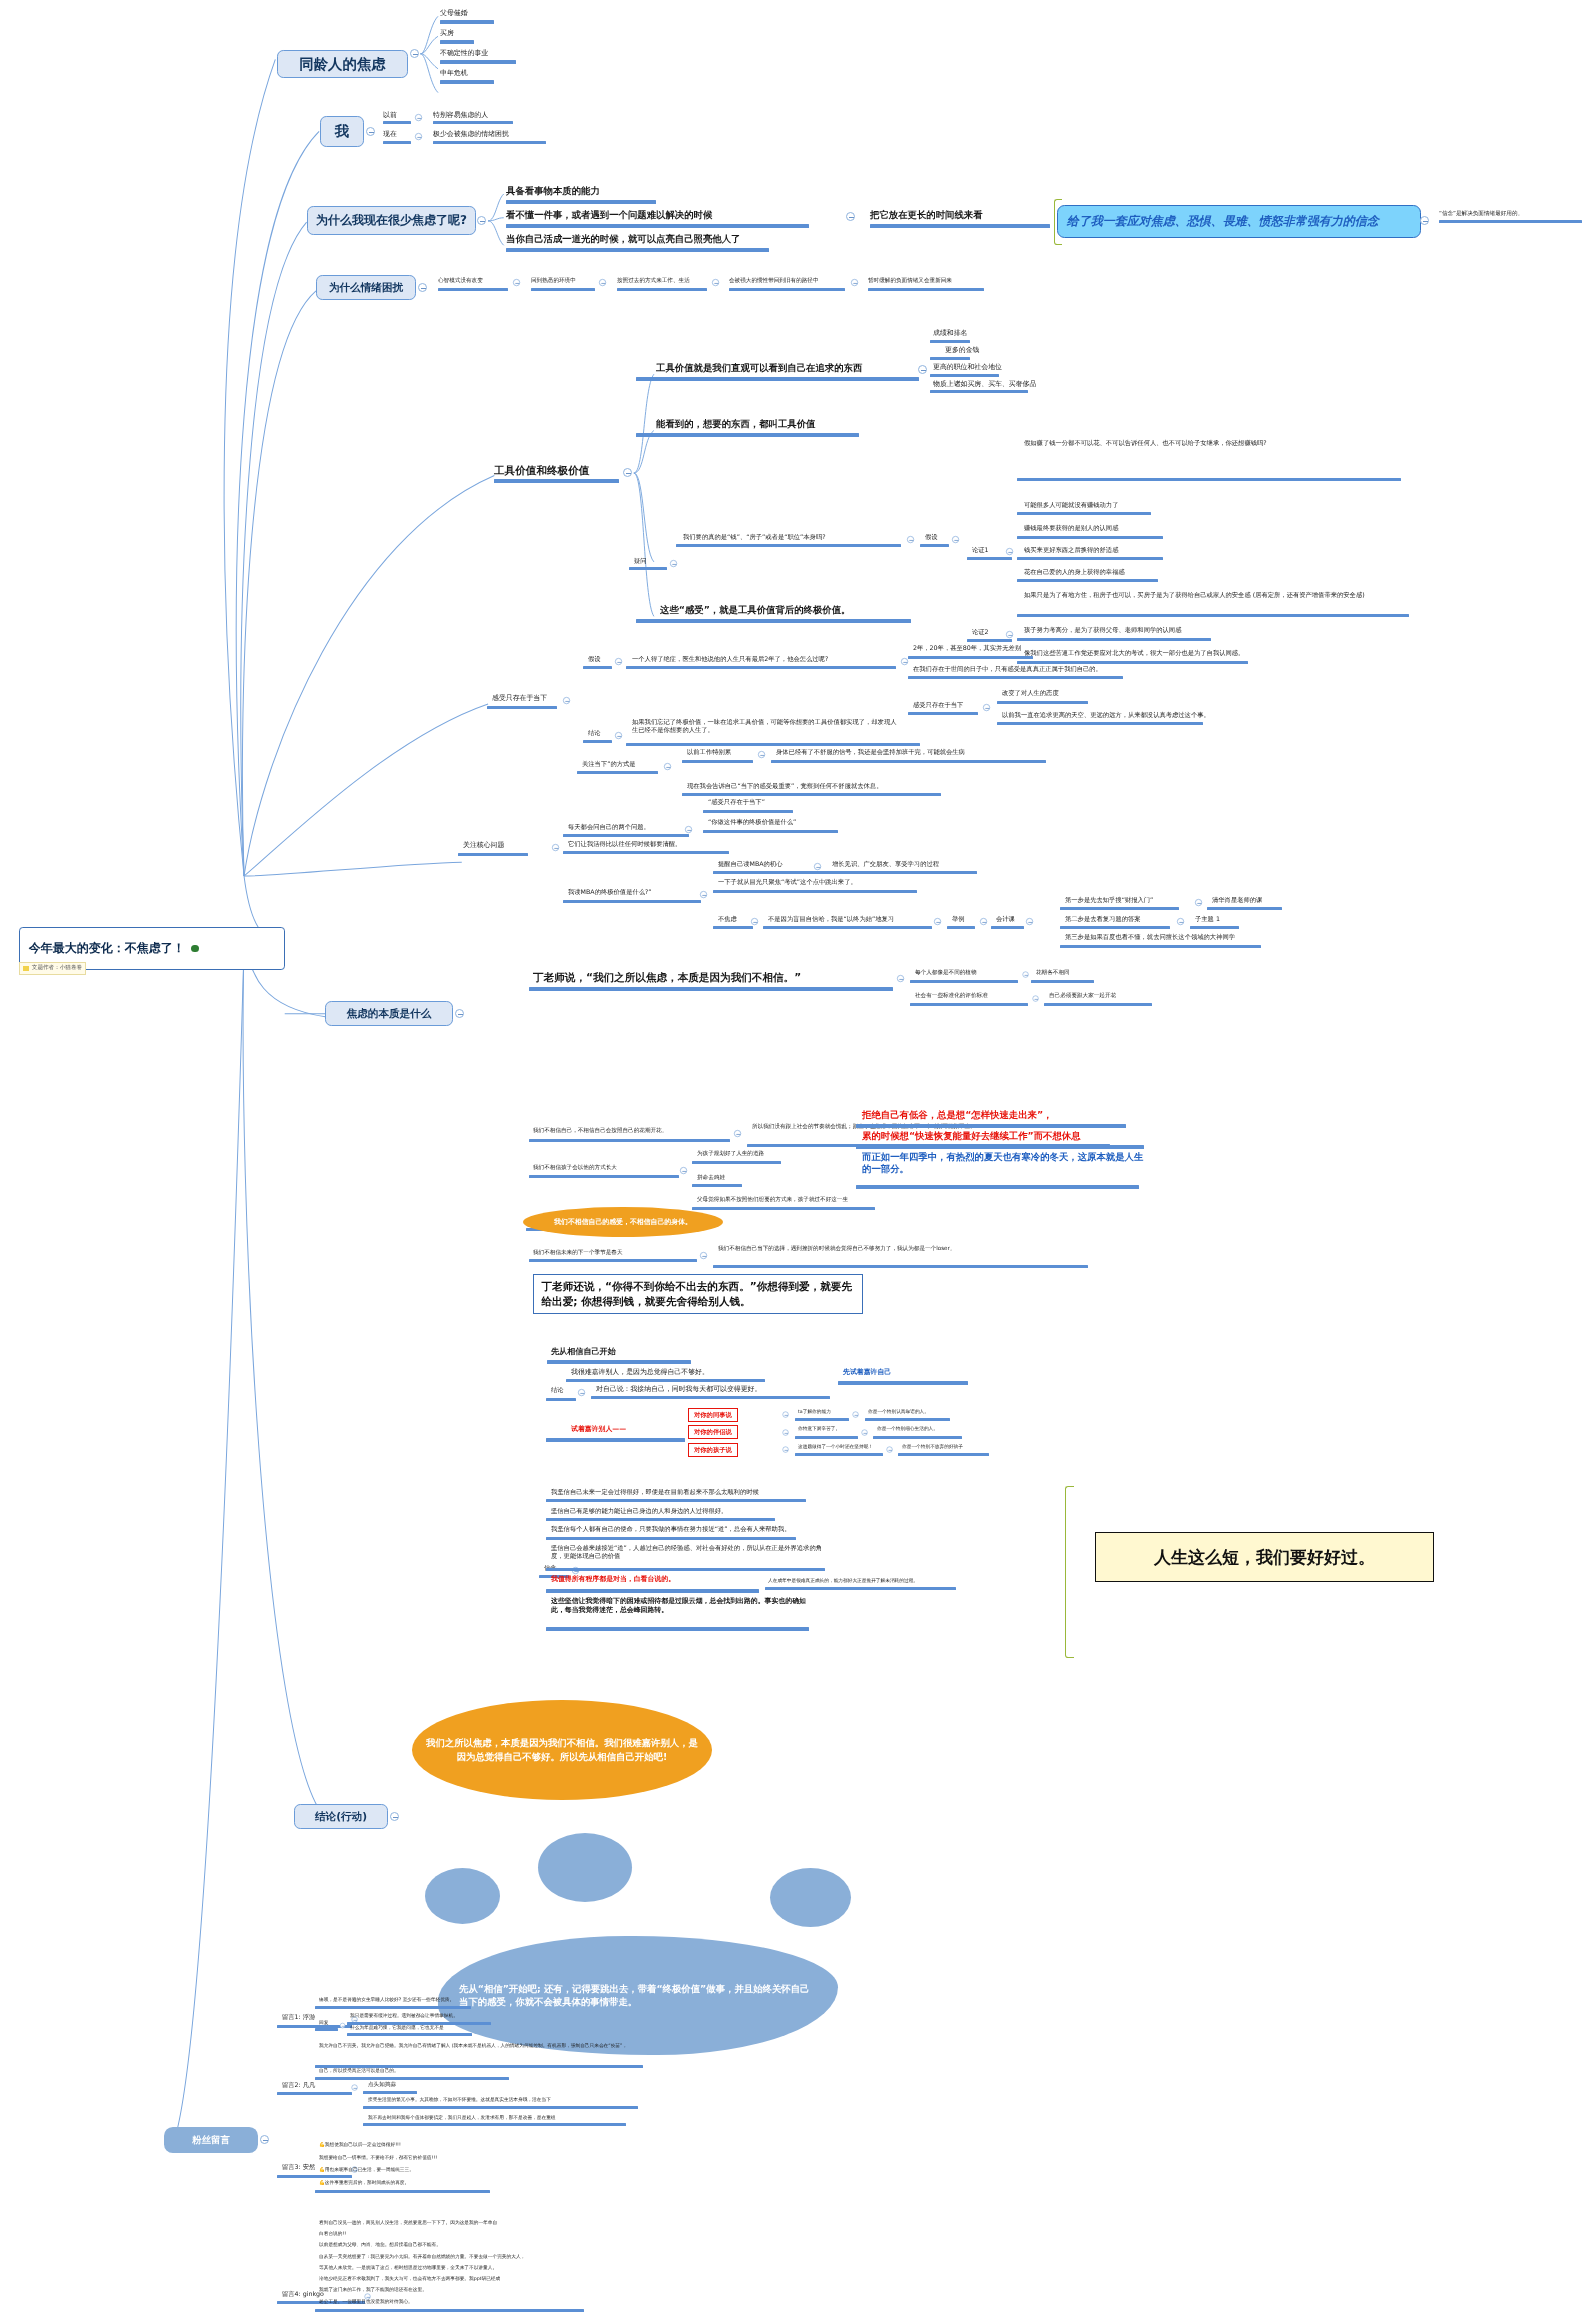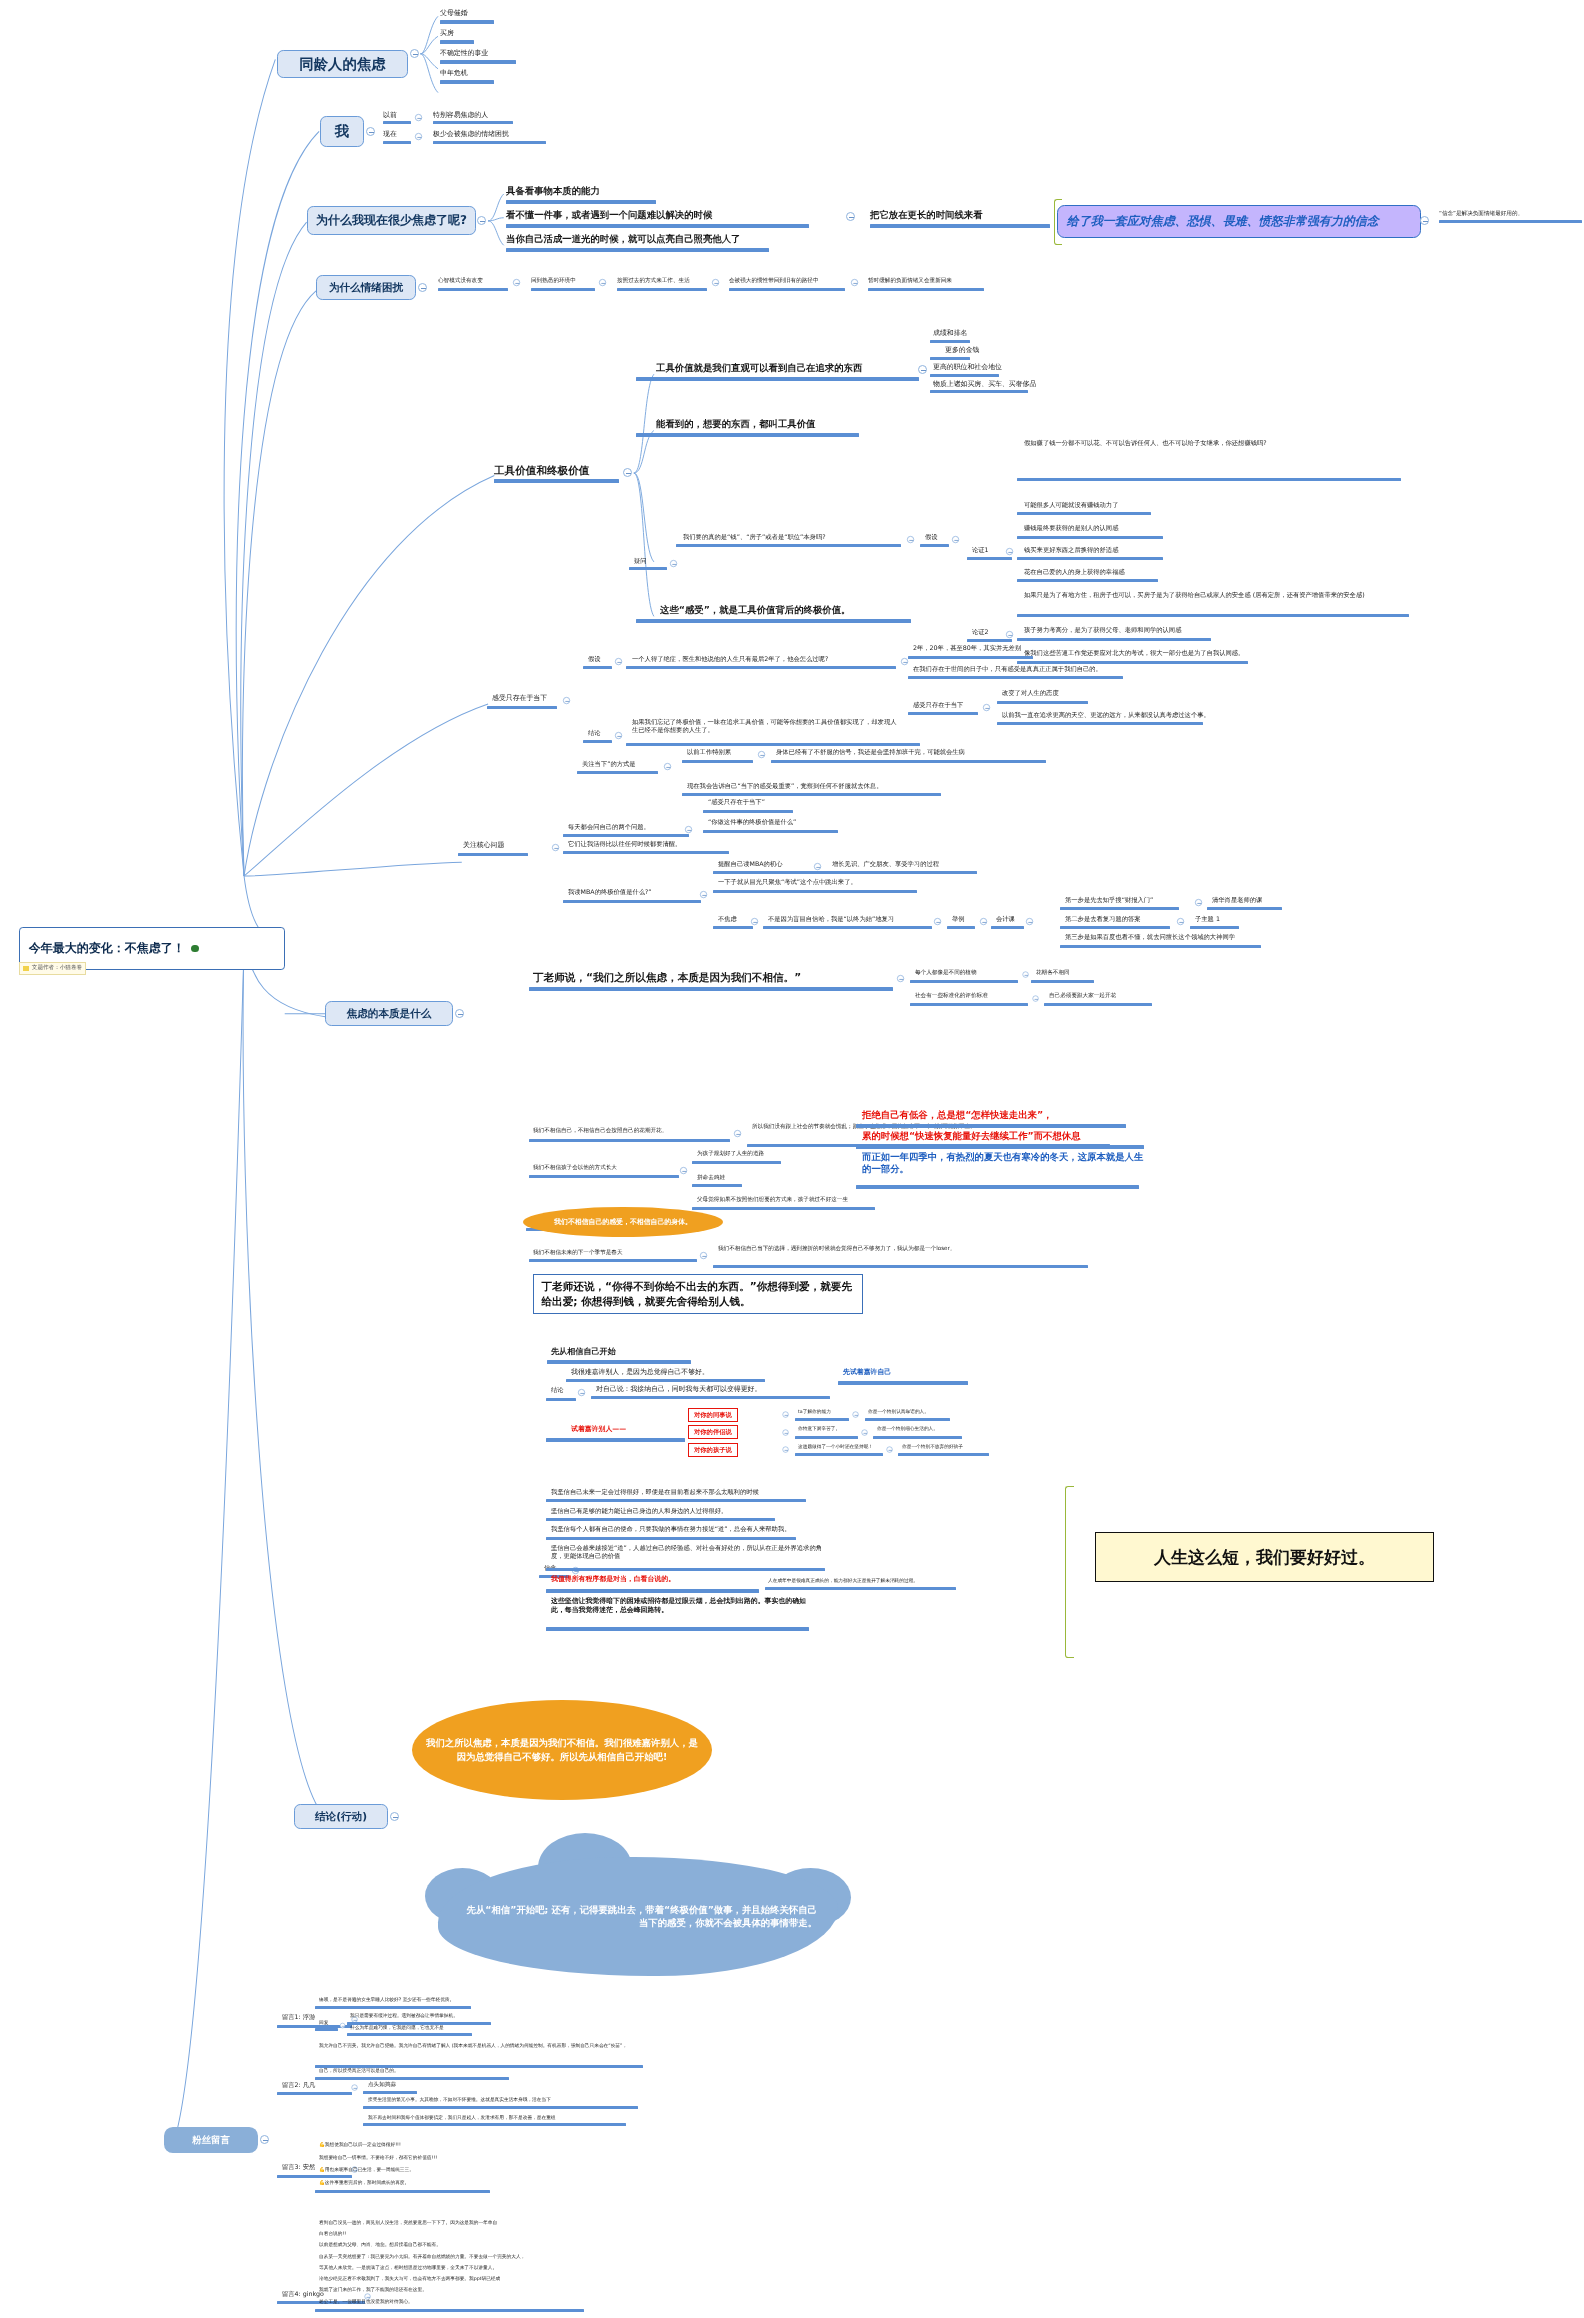--- a/index.html
+++ b/index.html
@@ -54,21 +54,21 @@
   .s26 { font-size:17px; }
 
   .b { font-weight:bold; }
   .blue { color:#1f5fc0; }
   .red  { color:#e8140c; }
 
   
   .pill-blue {
     position:absolute; border:1.3px solid #2f6fc4; border-radius:7.5px;
     color:#1f5fc0; font-weight:bold; font-style:italic;
-    display:flex; align-items:center; padding:3.1px 8.8px; background:#c4b5fd;
+    display:flex; align-items:center; padding:3.1px 8.8px; background:#7dd3fc;
   }
   
   .banner {
     position:absolute; background:#fff8d0; border:1.9px solid #111;
     color:#111; font-weight:bold; display:flex; align-items:center;
     justify-content:center; padding:3.8px 11.3px;
   }
   
   .ellipse {
     position:absolute; background:#f0a020; border-radius:50%;
@@ -529,21 +529,21 @@
   </div>
   <div class="cc" style="left:390px; top:1812px;"></div>
 
   <div class="ellipse s14" style="left:412px; top:1700px; width:300px; height:100px; line-height:1.5;">
     <span>我们之所以焦虑，本质是因为我们不相信。我们很难嘉许别人，是因为总觉得自己不够好。所以先从相信自己开始吧!</span>
   </div>
 
   <div class="cloud2" style="left:425px; top:1868px; width:75px; height:56px;"></div>
   <div class="cloud2" style="left:770px; top:1868px; width:81px; height:59px;"></div>
   <div class="cloud2" style="left:538px; top:1833px; width:94px; height:69px;"></div>
-  <div class="cloud s14" style="left:438px; top:1857px; width:400px; height:119px;text-align:right;">
+  <div class="cloud s14" style="left:438px; top:1936px; width:400px; height:119px;">
     <span>先从“相信”开始吧; 还有，记得要跳出去，带着“终极价值”做事，并且始终关怀自己当下的感受，你就不会被具体的事情带走。</span>
   </div>
 
   <div class="fanbox s14" style="left:164px; top:2127px; width:94px; height:26px;">
     <span>粉丝留言</span>
   </div>
   <div class="cc" style="left:260px; top:2135px;"></div>
 
   <div class="node s9" style="left:282px; top:2013px;">留言1: 浮游</div>
   <div class="ul thin" style="left:277px; top:2025px; width:75px;"></div>

